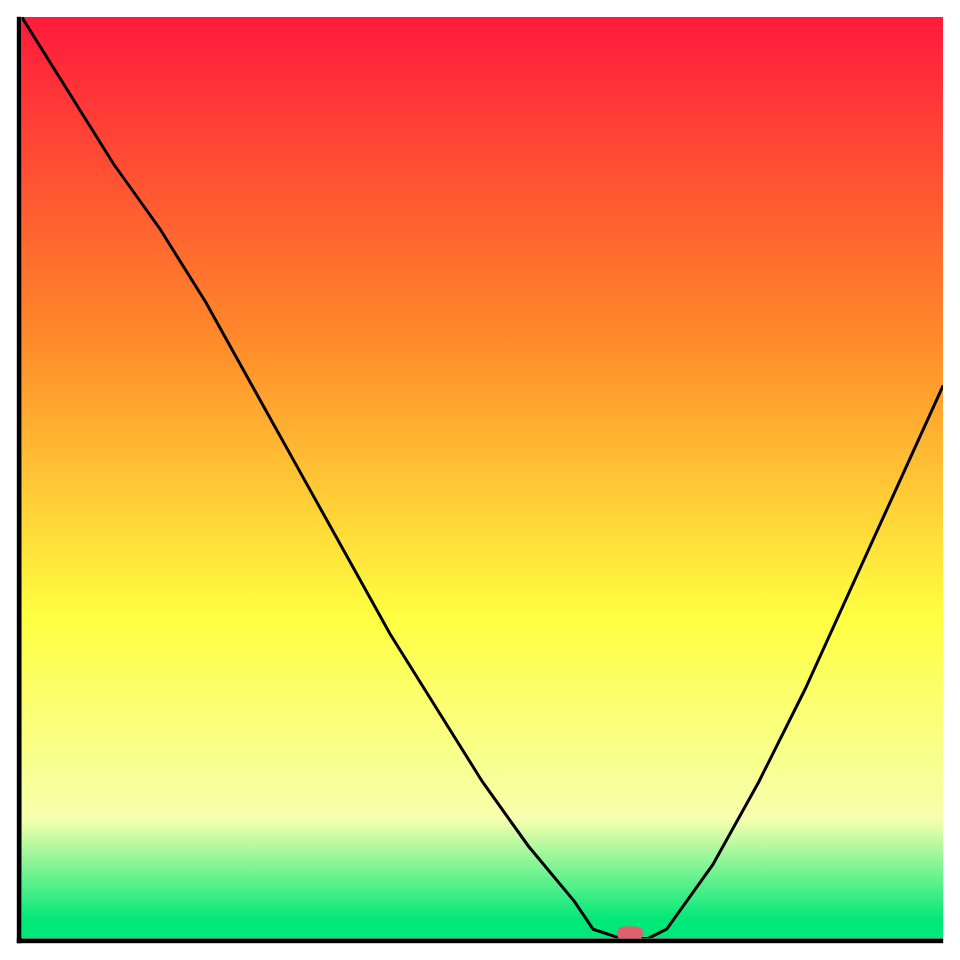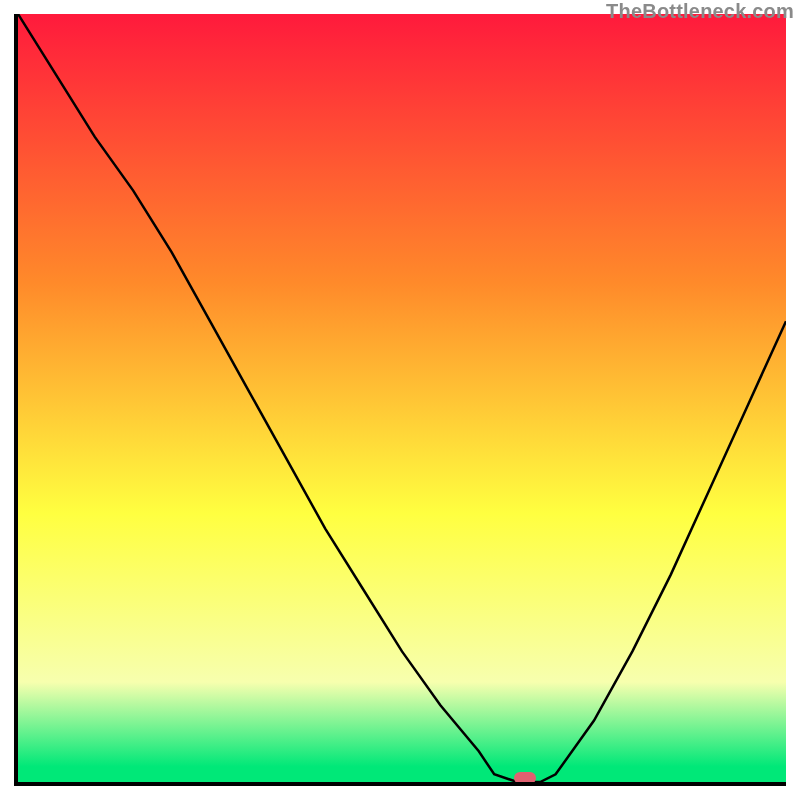--- a/index.html
+++ b/index.html
@@ -75,14 +75,13 @@
             <stop offset="100%" stop-color="#00e878"></stop>
           </linearGradient>
       </defs>
       <rect x="0" y="0" width="768" height="768" fill="url(#bg-grad)"></rect>
     </svg>
     <svg class="line-svg" viewBox="0 0 768 768" preserveAspectRatio="none">
       <path id="curve-path" d="M0.0 0.0 L38.4 61.4 L76.8 122.9 L115.2 176.6 L153.6 238.1 L192.0 307.2 L230.4 376.3 L268.8 445.4 L307.2 514.6 L345.6 576.0 L384.0 637.4 L422.4 691.2 L460.8 737.3 L476.2 760.3 L499.2 768.0 L522.2 768.0 L537.6 760.3 L576.0 706.6 L614.4 637.4 L652.8 560.6 L691.2 476.2 L729.6 391.7 L768.0 307.2" fill="none" stroke="#000" stroke-width="2.5"></path>
     </svg>
     <div class="marker" id="marker" style="left: 66%; top: calc(100% - 4px);"></div>
   </div>
-  <div class="watermark">TheBottleneck.com</div>
 </div>
 
 </body></html>

